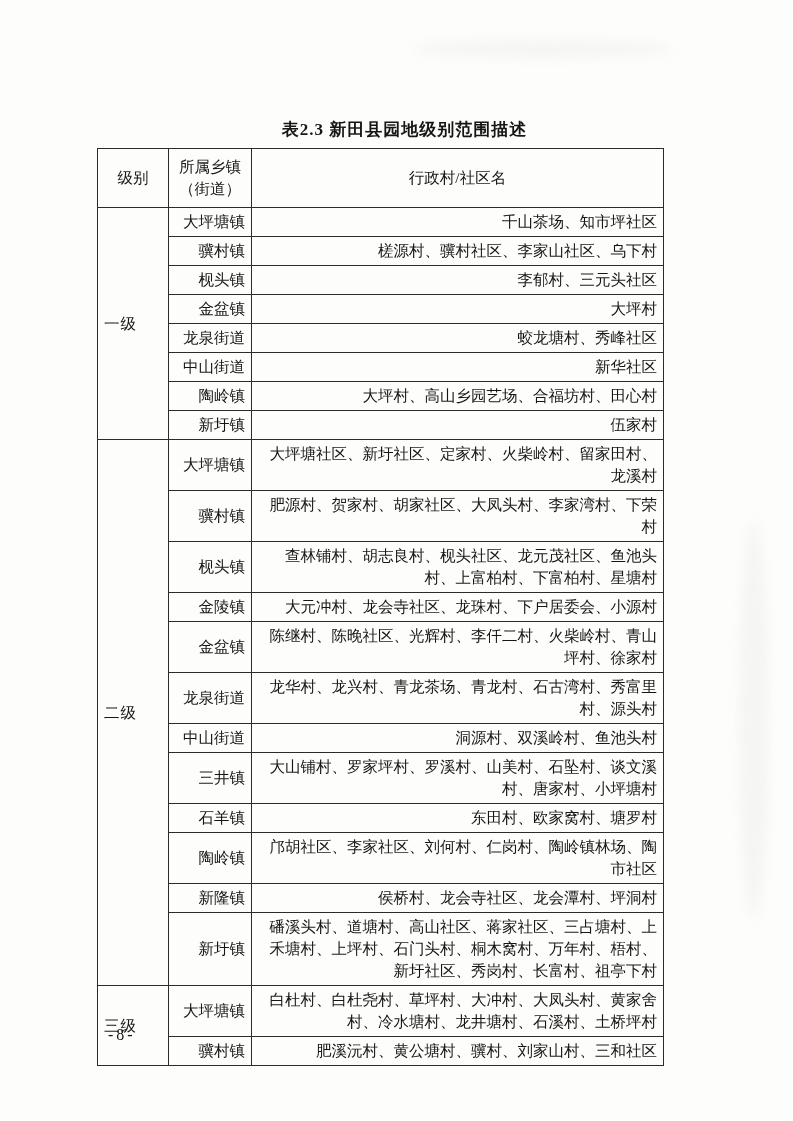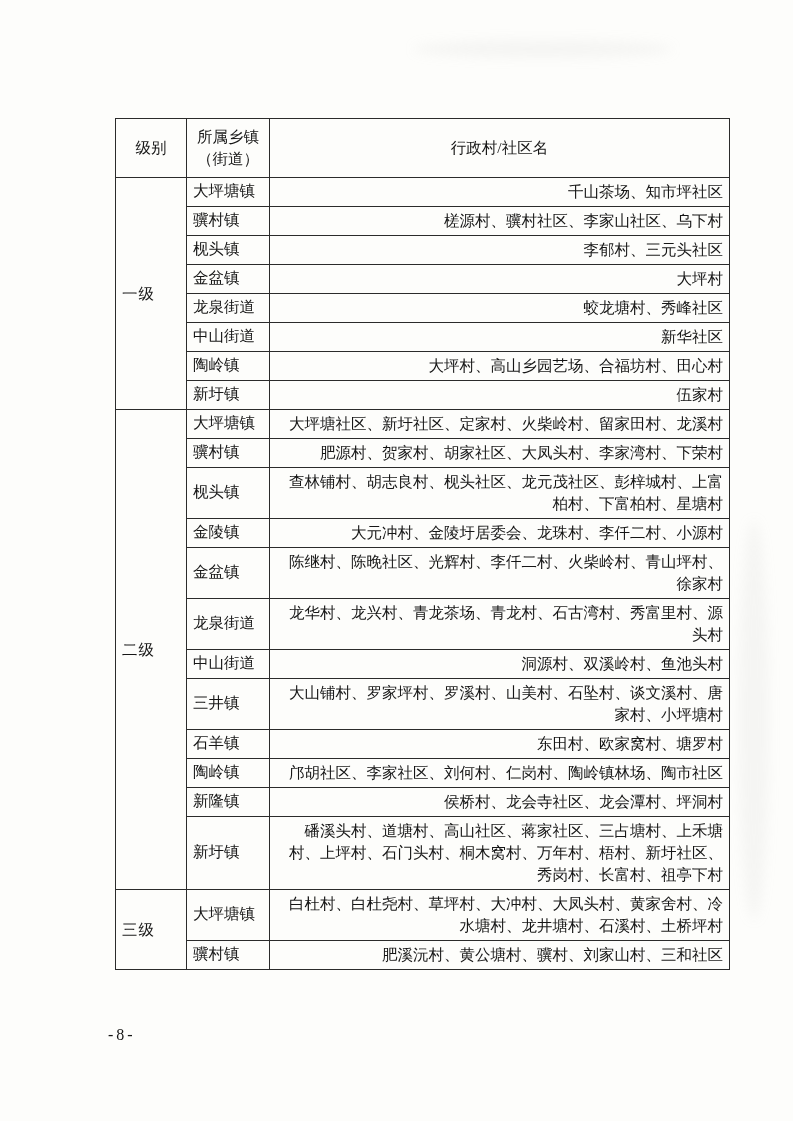--- a/index.html
+++ b/index.html
@@ -20,59 +20,59 @@
   .content{padding:118px 0 0 97px;}
   .doc-title{
     width:615px;
     text-align:center;
     font-weight:bold;
     font-size:17px;
     letter-spacing:1px;
     margin:0 0 7px 0;
   }
   table.grade-table{
-    width:615px;
+    width:567px;
     border-collapse:collapse;
     table-layout:fixed;
     font-size:15.5px;
     line-height:22px;
-    margin-left:18px;
   }
   .grade-table col.c-level{width:71px;}
   .grade-table col.c-town{width:83px;}
   .grade-table th,.grade-table td{
     border:1px solid #2b2b2b;
     padding:3px 6px;
     vertical-align:middle;
     font-weight:normal;
   }
   .grade-table thead th{
     height:52px;
     text-align:center;
     white-space:pre-line;
     font-size:15.5px;
   }
   td.level-cell{text-align:left;letter-spacing:1px;}
-  td.town-cell{text-align:left;font-family:Liberation Mono, monospace;}
+  td.town-cell{text-align:right;}
   td.villages-cell{text-align:right;word-break:break-all;}
   .page-number{
     position:absolute;
     left:108px;top:1026px;
     font-size:16px;
     letter-spacing:3px;
   }
 </style>
 </head>
 <body>
 
 <div class="sheet">
   <div class="scan-noise noise-top"></div>
   <div class="scan-noise noise-mid"></div>
 
   <div class="content">
+    <div class="doc-title">表2.3 新田县园地级别范围描述</div>
 
     <table class="grade-table">
       <colgroup>
         <col class="c-level">
           <col class="c-town">
           <col class="c-villages">
       </colgroup>
       <thead>
         <tr>
           <th>级别</th>
@@ -119,25 +119,25 @@
             <td class="level-cell" rowspan="12">二级</td>
             <td class="town-cell">大坪塘镇</td>
             <td class="villages-cell">大坪塘社区、新圩社区、定家村、火柴岭村、留家田村、龙溪村</td>
           </tr>
           <tr>
             <td class="town-cell">骥村镇</td>
             <td class="villages-cell">肥源村、贺家村、胡家社区、大凤头村、李家湾村、下荣村</td>
           </tr>
           <tr>
             <td class="town-cell">枧头镇</td>
-            <td class="villages-cell">查林铺村、胡志良村、枧头社区、龙元茂社区、彭梓城村、上富柏村、下富柏村、星塘村</td>
+            <td class="villages-cell">查林铺村、胡志良村、枧头社区、龙元茂社区、鱼池头村、上富柏村、下富柏村、星塘村</td>
           </tr>
           <tr>
             <td class="town-cell">金陵镇</td>
-            <td class="villages-cell">大元冲村、金陵圩居委会、龙珠村、李仟二村、小源村</td>
+            <td class="villages-cell">大元冲村、龙会寺社区、龙珠村、下户居委会、小源村</td>
           </tr>
           <tr>
             <td class="town-cell">金盆镇</td>
             <td class="villages-cell">陈继村、陈晚社区、光辉村、李仟二村、火柴岭村、青山坪村、徐家村</td>
           </tr>
           <tr>
             <td class="town-cell">龙泉街道</td>
             <td class="villages-cell">龙华村、龙兴村、青龙茶场、青龙村、石古湾村、秀富里村、源头村</td>
           </tr>
           <tr>

